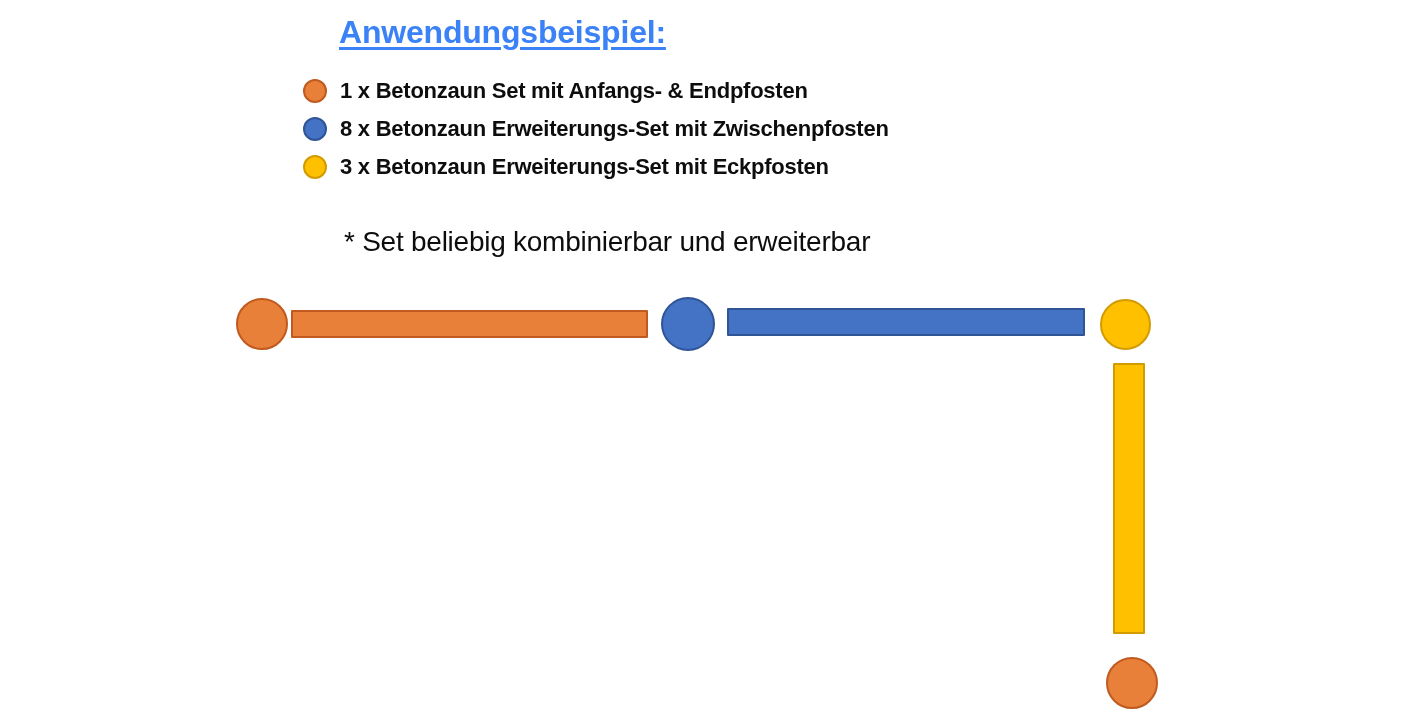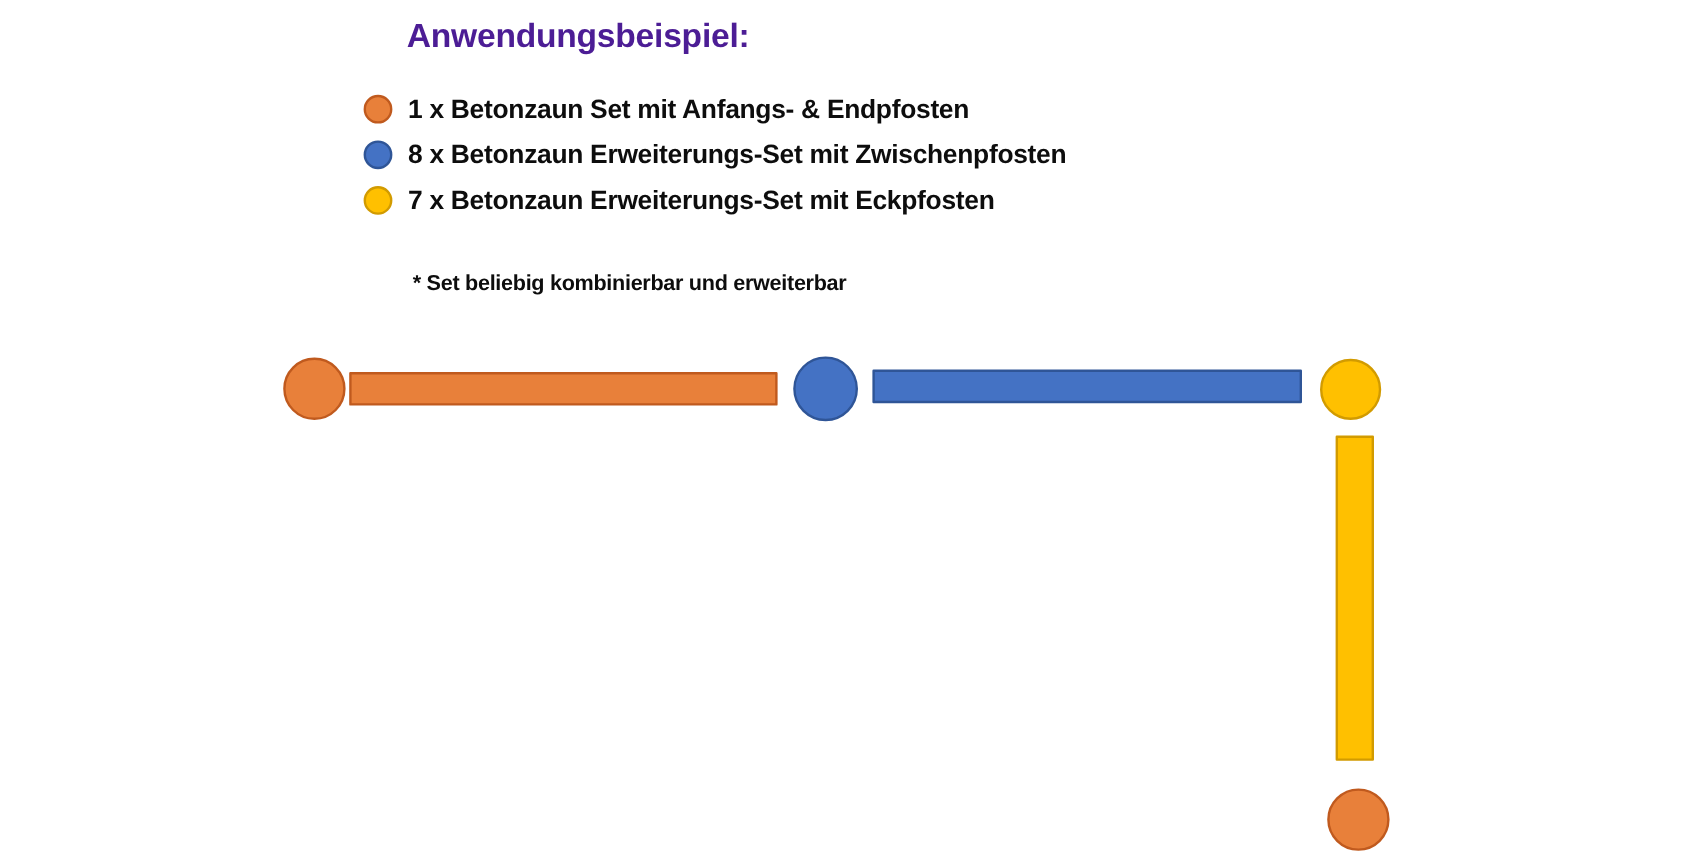--- a/index.html
+++ b/index.html
@@ -18,24 +18,25 @@
     height: 720px;
     background: #ffffff;
     overflow: hidden;
   }
 
   
   .title {
     position: absolute;
     left: 339px;
     top: 14px;
-    font-size: 28px;
+    font-size: 32px;
     font-weight: bold;
-    color: #4c1d95;
+    color: #3b82f6;
     letter-spacing: -0.2px;
+    text-decoration: underline;
     text-underline-offset: 4px;
     white-space: nowrap;
   }
 
   .legend {
     position: absolute;
     left: 303px;
     top: 72px;
   }
   .legend-row {
@@ -57,22 +58,22 @@
     font-weight: bold;
     color: #0d0d0d;
     letter-spacing: -0.25px;
     white-space: nowrap;
   }
 
   .footnote {
     position: absolute;
     left: 344px;
     top: 226px;
-    font-size: 18px;
-    font-weight: bold;
+    font-size: 28px;
+    font-weight: normal;
     color: #0d0d0d;
     letter-spacing: -0.25px;
     white-space: nowrap;
   }
 
   
   .shape {
     position: absolute;
     box-sizing: border-box;
   }
@@ -97,21 +98,21 @@
       <span class="legend-label">1 x Betonzaun Set mit Anfangs- &amp; Endpfosten</span>
     </div>
 
     <div class="legend-row">
       <span class="bullet" style="background: rgb(68, 114, 196); border: 2px solid rgb(47, 85, 151);"></span>
       <span class="legend-label">8 x Betonzaun Erweiterungs-Set mit Zwischenpfosten</span>
     </div>
 
     <div class="legend-row">
       <span class="bullet" style="background: rgb(255, 192, 0); border: 2px solid rgb(210, 155, 0);"></span>
-      <span class="legend-label">7 x Betonzaun Erweiterungs-Set mit Eckpfosten</span>
+      <span class="legend-label">3 x Betonzaun Erweiterungs-Set mit Eckpfosten</span>
     </div>
 
   </div>
 
   <div class="footnote">* Set beliebig kombinierbar und erweiterbar</div>
 
   <div id="diagram">
       <div class="shape post" style="left: 236px; top: 298px; width: 52px; height: 52px; background: rgb(232, 128, 58); border: 2px solid rgb(192, 90, 30);"></div>
       <div class="shape panel" style="left: 291px; top: 310px; width: 357px; height: 28px; background: rgb(232, 128, 58); border: 2px solid rgb(192, 90, 30);"></div>
       <div class="shape post" style="left: 661px; top: 297px; width: 54px; height: 54px; background: rgb(68, 114, 196); border: 2px solid rgb(47, 85, 151);"></div>

